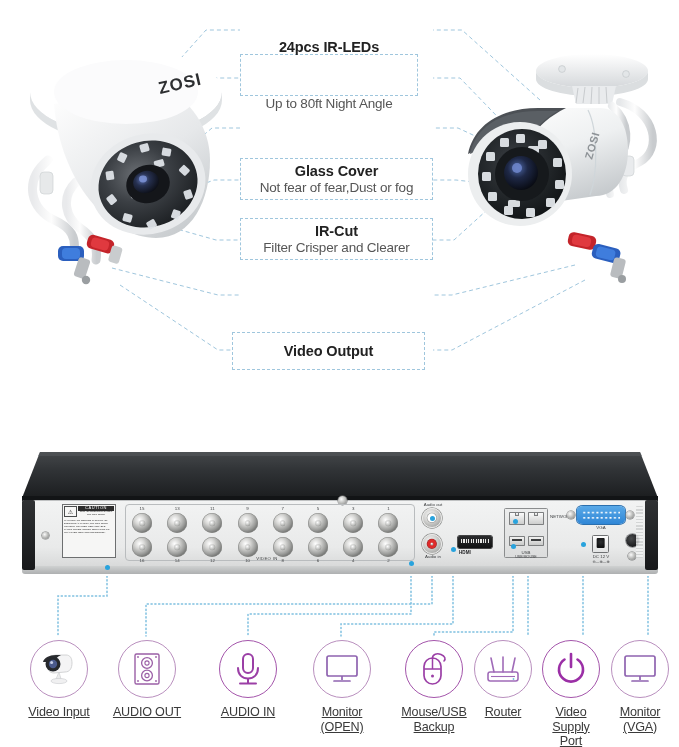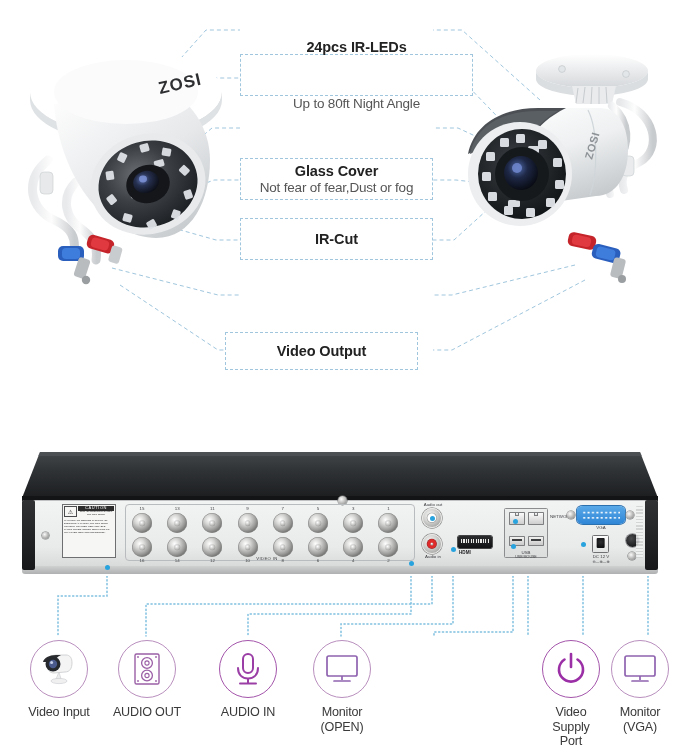--- a/index.html
+++ b/index.html
@@ -259,20 +259,21 @@
     display:flex; align-items:center; justify-content:center;
     box-sizing: border-box;
     background:#ffffff;
   }
   .icon-caption {
     margin-top: 7px;
     font-size: 12.6px;
     color: #3a3a3a;
     line-height: 1.17;
     letter-spacing: -0.2px;
+    text-decoration: underline;
   }
 </style>
 </head>
 <body>
 
 <div class="stage">
 
   <svg width="679" height="400" style="position:absolute;left:0;top:0;">
     <g stroke="#9fc6dd" stroke-width="1" fill="none" stroke-dasharray="4,3">
 
@@ -454,37 +455,38 @@
     </g>
     <g>
       <rect x="152" y="208" width="28" height="15" rx="5" fill="#2b5fbe" transform="rotate(14 166 216)"></rect>
       <rect x="156" y="210" width="19" height="11" rx="4" fill="#3f7ddd" transform="rotate(14 166 216)"></rect>
       <rect x="172" y="220" width="12" height="20" rx="3" fill="#b9bcbf" transform="rotate(14 178 230)"></rect>
       <circle cx="182" cy="241" r="4" fill="#9a9ea1"></circle>
     </g>
   </svg>
 
 
-  <div class="spec-box" style="left:240px; top:54px; width:233px; height:42px;gap:40px;">
+  <div class="spec-box" style="left:240px; top:54px; width:178px; height:42px;gap:40px;">
     <div class="spec-title">24pcs IR-LEDs</div>
     <div class="spec-sub">Up to 80ft Night Angle</div>
   </div>
 
 
   <div class="spec-box" style="left:240px; top:158px; width:193px; height:42px;">
     <div class="spec-title">Glass Cover</div>
     <div class="spec-sub">Not fear of fear,Dust or fog</div>
   </div>
 
   <div class="spec-box" style="left:240px; top:218px; width:193px; height:42px;">
     <div class="spec-title">IR-Cut</div>
-  </div>
-
-
-  <div class="spec-box" style="left:225px; top:332px; width:193px; height:38px;">
+    <div class="spec-sub">Filter Crisper and Clearer</div>
+  </div>
+
+
+  <div class="spec-box" style="left:232px; top:332px; width:193px; height:38px;">
     <div class="spec-title">Video Output</div>
   </div>
 
   <div id="dvr" style="left:22px; top:446px; width:636px; height:135px;">
 
     <svg width="636" height="60" style="position:absolute;left:0;top:0;">
       <defs>
         <linearGradient id="topG" x1="0" y1="0" x2="0" y2="1">
           <stop offset="0%" stop-color="#44474a"></stop>
           <stop offset="40%" stop-color="#303336"></stop>
@@ -686,21 +688,51 @@
         <line x1="17" y1="22" x2="17" y2="26" stroke="#8f63b0" stroke-width="1.7"></line>
         <line x1="9" y1="27" x2="25" y2="27" stroke="#8f63b0" stroke-width="1.7" stroke-linecap="round"></line>
       </svg>
     </div>
     <div class="icon-caption">
       <div>Monitor</div>
       <div>(OPEN)</div>
     </div>
   </div>
 
-
+  <div class="icon-item" style="left:388px; top:640px;">
+    <div class="icon-circle" style="border-color:#a455ab;">
+      <svg width="32" height="34" viewBox="0 0 32 34">
+        <rect x="6" y="6" width="17" height="26" rx="8.5" fill="none" stroke="#9b3fa6" stroke-width="1.7"></rect>
+        <line x1="14.5" y1="6" x2="14.5" y2="17" stroke="#9b3fa6" stroke-width="1.5"></line>
+        <line x1="6.2" y1="17" x2="22.8" y2="17" stroke="#9b3fa6" stroke-width="1.5"></line>
+        <path d="M14.5,6 C14.5,2 19,1 23,2.5 C27,4 28,7 26,9" fill="none" stroke="#9b3fa6" stroke-width="1.6" stroke-linecap="round"></path>
+        <circle cx="14.5" cy="24" r="1.5" fill="#9b3fa6"></circle>
+      </svg>
+    </div>
+    <div class="icon-caption">
+      <div>Mouse/USB</div>
+      <div>Backup</div>
+    </div>
+  </div>
+
+  <div class="icon-item" style="left:457px; top:640px;">
+    <div class="icon-circle">
+      <svg width="36" height="30" viewBox="0 0 36 30">
+        <rect x="3" y="18" width="30" height="9" rx="2.2" fill="none" stroke="#a06bb8" stroke-width="1.6"></rect>
+        <line x1="6" y1="22.5" x2="30" y2="22.5" stroke="#a06bb8" stroke-width="1.1"></line>
+        <line x1="9" y1="18" x2="6" y2="4" stroke="#a06bb8" stroke-width="1.6" stroke-linecap="round"></line>
+        <line x1="18" y1="18" x2="18" y2="3" stroke="#a06bb8" stroke-width="1.6" stroke-linecap="round"></line>
+        <line x1="27" y1="18" x2="30" y2="4" stroke="#a06bb8" stroke-width="1.6" stroke-linecap="round"></line>
+        <circle cx="28.5" cy="25" r="0.9" fill="#6fc0d8"></circle>
+      </svg>
+    </div>
+    <div class="icon-caption">
+      <div>Router</div>
+    </div>
+  </div>
 
   <div class="icon-item" style="left:525px; top:640px;">
     <div class="icon-circle" style="border-color:#a455ab;">
       <svg width="34" height="34" viewBox="0 0 34 34">
         <path d="M10.5,7.5 A12,12 0 1 0 23.5,7.5" fill="none" stroke="#9b2fa6" stroke-width="2.6" stroke-linecap="round"></path>
         <line x1="17" y1="2" x2="17" y2="15" stroke="#9b2fa6" stroke-width="2.6" stroke-linecap="round"></line>
       </svg>
     </div>
     <div class="icon-caption">
       <div>Video</div>

